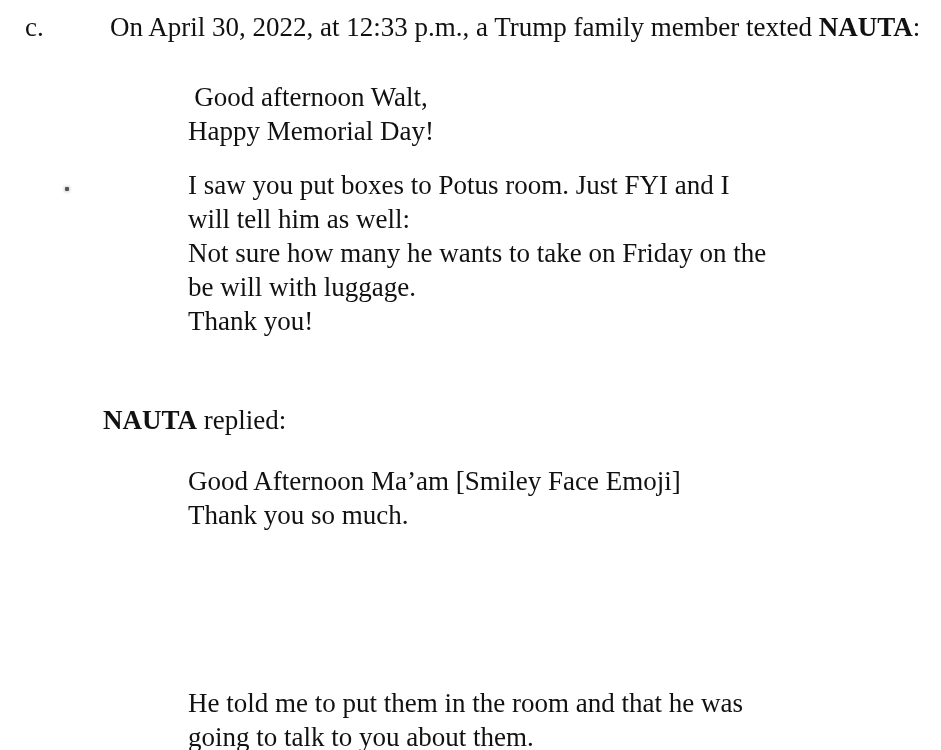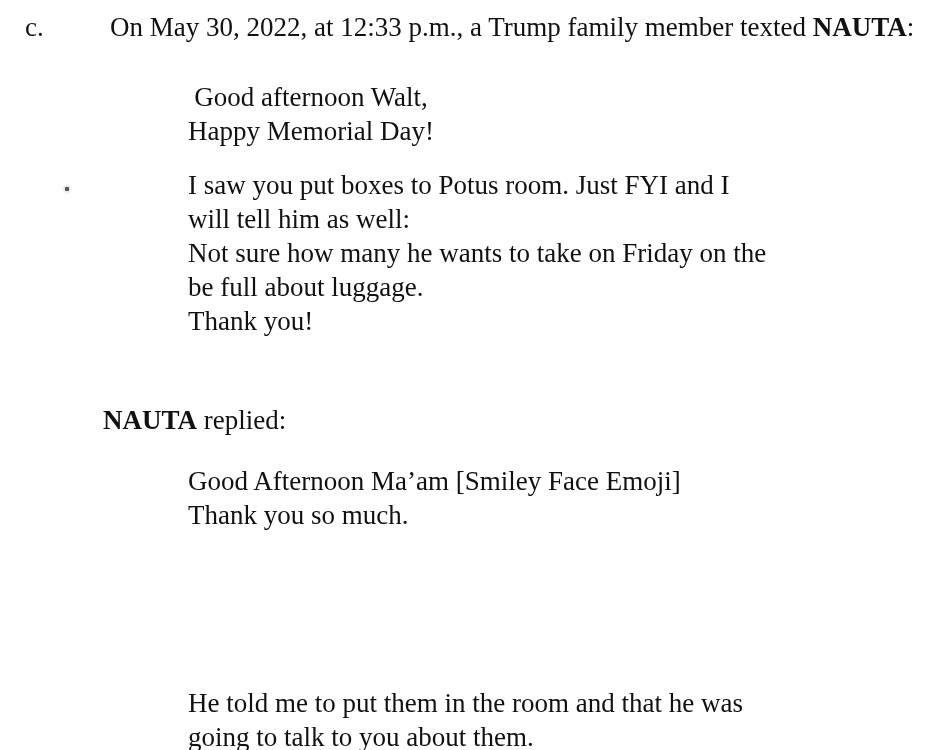--- a/index.html
+++ b/index.html
@@ -48,35 +48,35 @@
     background: #555555;
     border-radius: 1px;
     box-shadow: 0 0 3px 1px rgba(120,120,120,0.35);
   }
 </style>
 </head>
 <body>
 
 <div class="block heading-row">
   <span class="section-label">c.</span>
-  <span><span>On May 30, 2022, at 12:33 p.m., a Trump family member texted </span><strong>NAUTA</strong><span>:</span></span>
+  <span><span>On April 30, 2022, at 12:33 p.m., a Trump family member texted </span><strong>NAUTA</strong><span>:</span></span>
 </div>
 
 <div class="ink-speck"></div>
 
 <div class="block quote-walt">
   <div class="q-line">Good afternoon Walt,</div>
   <div class="q-line">Happy Memorial Day!</div>
 </div>
 
 <div class="block quote-boxes">
   <div class="q-line">I saw you put boxes to Potus room. Just FYI and I</div>
   <div class="q-line">will tell him as well:</div>
   <div class="q-line">Not sure how many he wants to take on Friday on the</div>
-  <div class="q-line">be full about luggage.</div>
+  <div class="q-line">be will with luggage.</div>
   <div class="q-line">Thank you!</div>
 </div>
 
 <div class="block reply-head">
   <strong>NAUTA</strong><span> replied:</span>
 </div>
 
 <div class="block reply-greet">
   <div class="q-line">Good Afternoon Ma’am [Smiley Face Emoji]</div>
   <div class="q-line">Thank you so much.</div>

